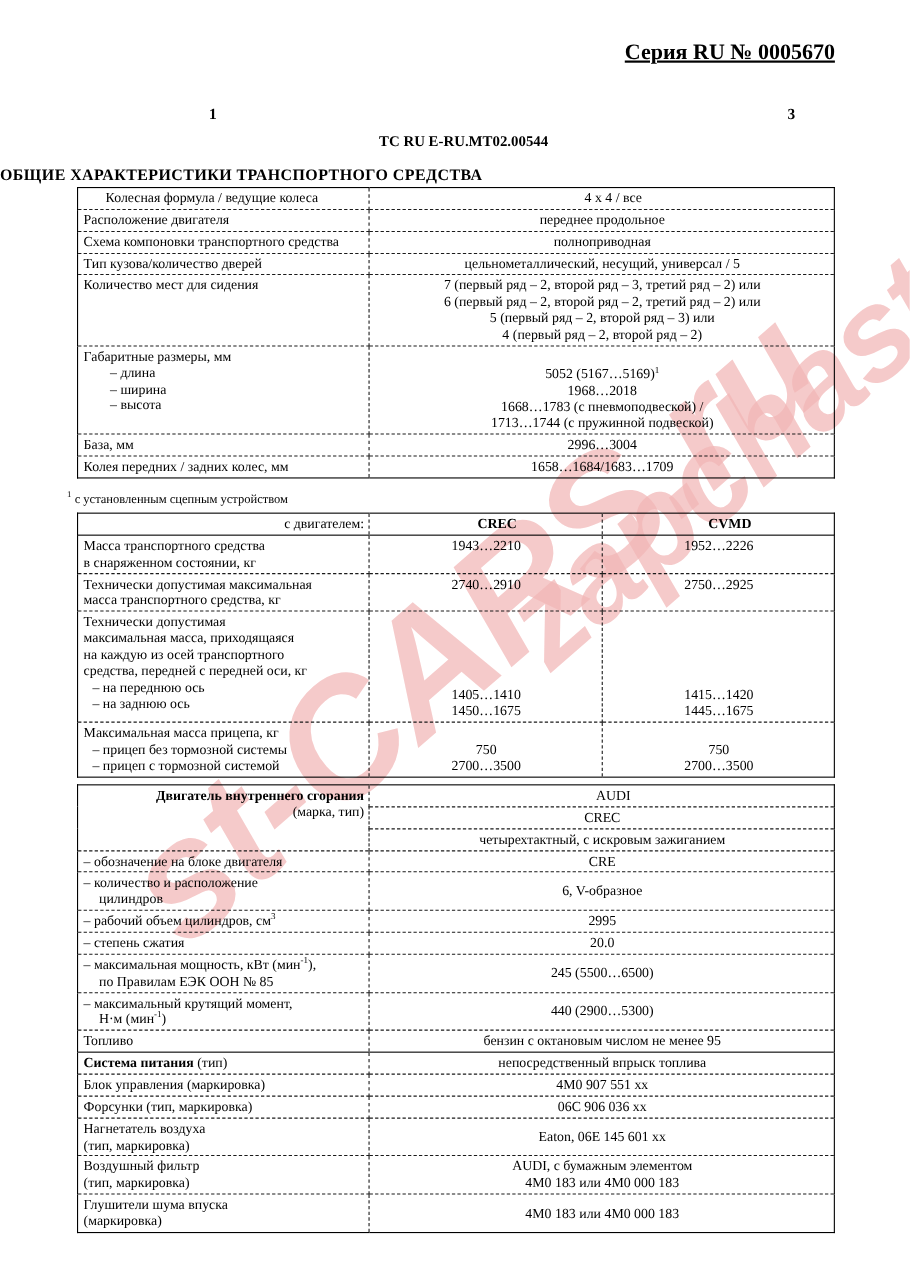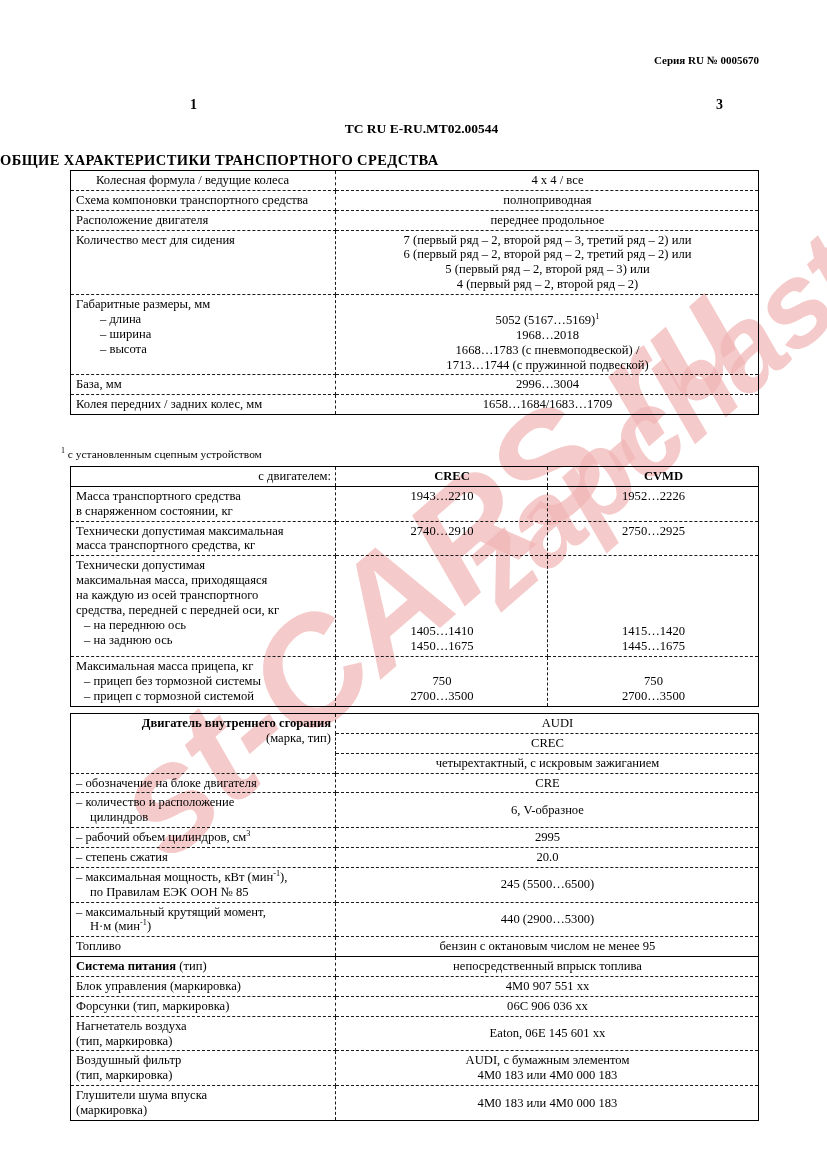--- a/index.html
+++ b/index.html
@@ -52,23 +52,24 @@
   
   .page {
     position: absolute;
     inset: 0;
     z-index: 10;
   }
 
   .series-line {
     position: absolute;
     right: 68px;
-    top: 54px;
-    font-size: 11px;
-    font-weight: 700;
+    top: 37px;
+    font-size: 20px;
+    font-weight: 700;
+    text-decoration: underline;
   }
   .page-num-left {
     position: absolute;
     left: 190px;
     top: 97px;
     font-size: 14px;
     font-weight: 700;
   }
   .page-num-right {
     position: absolute;
@@ -169,26 +170,30 @@
     <colgroup>
         <col style="width:265px">
         <col style="width:423px">
       </colgroup>
     <tbody>
       <tr class="t-top">
         <td class="t-l">Колесная формула / ведущие колеса</td>
         <td class="ctr t-r">4 х 4 / все</td>
       </tr>
       <tr>
+        <td class="t-l">Расположение двигателя</td>
+        <td class="ctr t-r">переднее продольное</td>
+      </tr>
+      <tr>
         <td class="t-l">Схема компоновки транспортного средства</td>
         <td class="ctr t-r" style="vertical-align:middle">полноприводная</td>
       </tr>
       <tr>
-        <td class="t-l">Расположение двигателя</td>
-        <td class="ctr t-r">переднее продольное</td>
+        <td class="t-l">Тип кузова/количество дверей</td>
+        <td class="ctr t-r">цельнометаллический, несущий, универсал / 5</td>
       </tr>
       <tr>
         <td class="t-l">Количество мест для сидения</td>
         <td class="ctr t-r">
           <span>7  (первый ряд – 2, второй ряд – 3, третий ряд – 2) или</span><br>
           <span>6  (первый ряд – 2, второй ряд – 2, третий ряд – 2) или</span><br>
           <span>5  (первый ряд – 2, второй ряд – 3) или</span><br>
           <span>4  (первый ряд – 2, второй ряд – 2)</span>
         </td>
       </tr>

